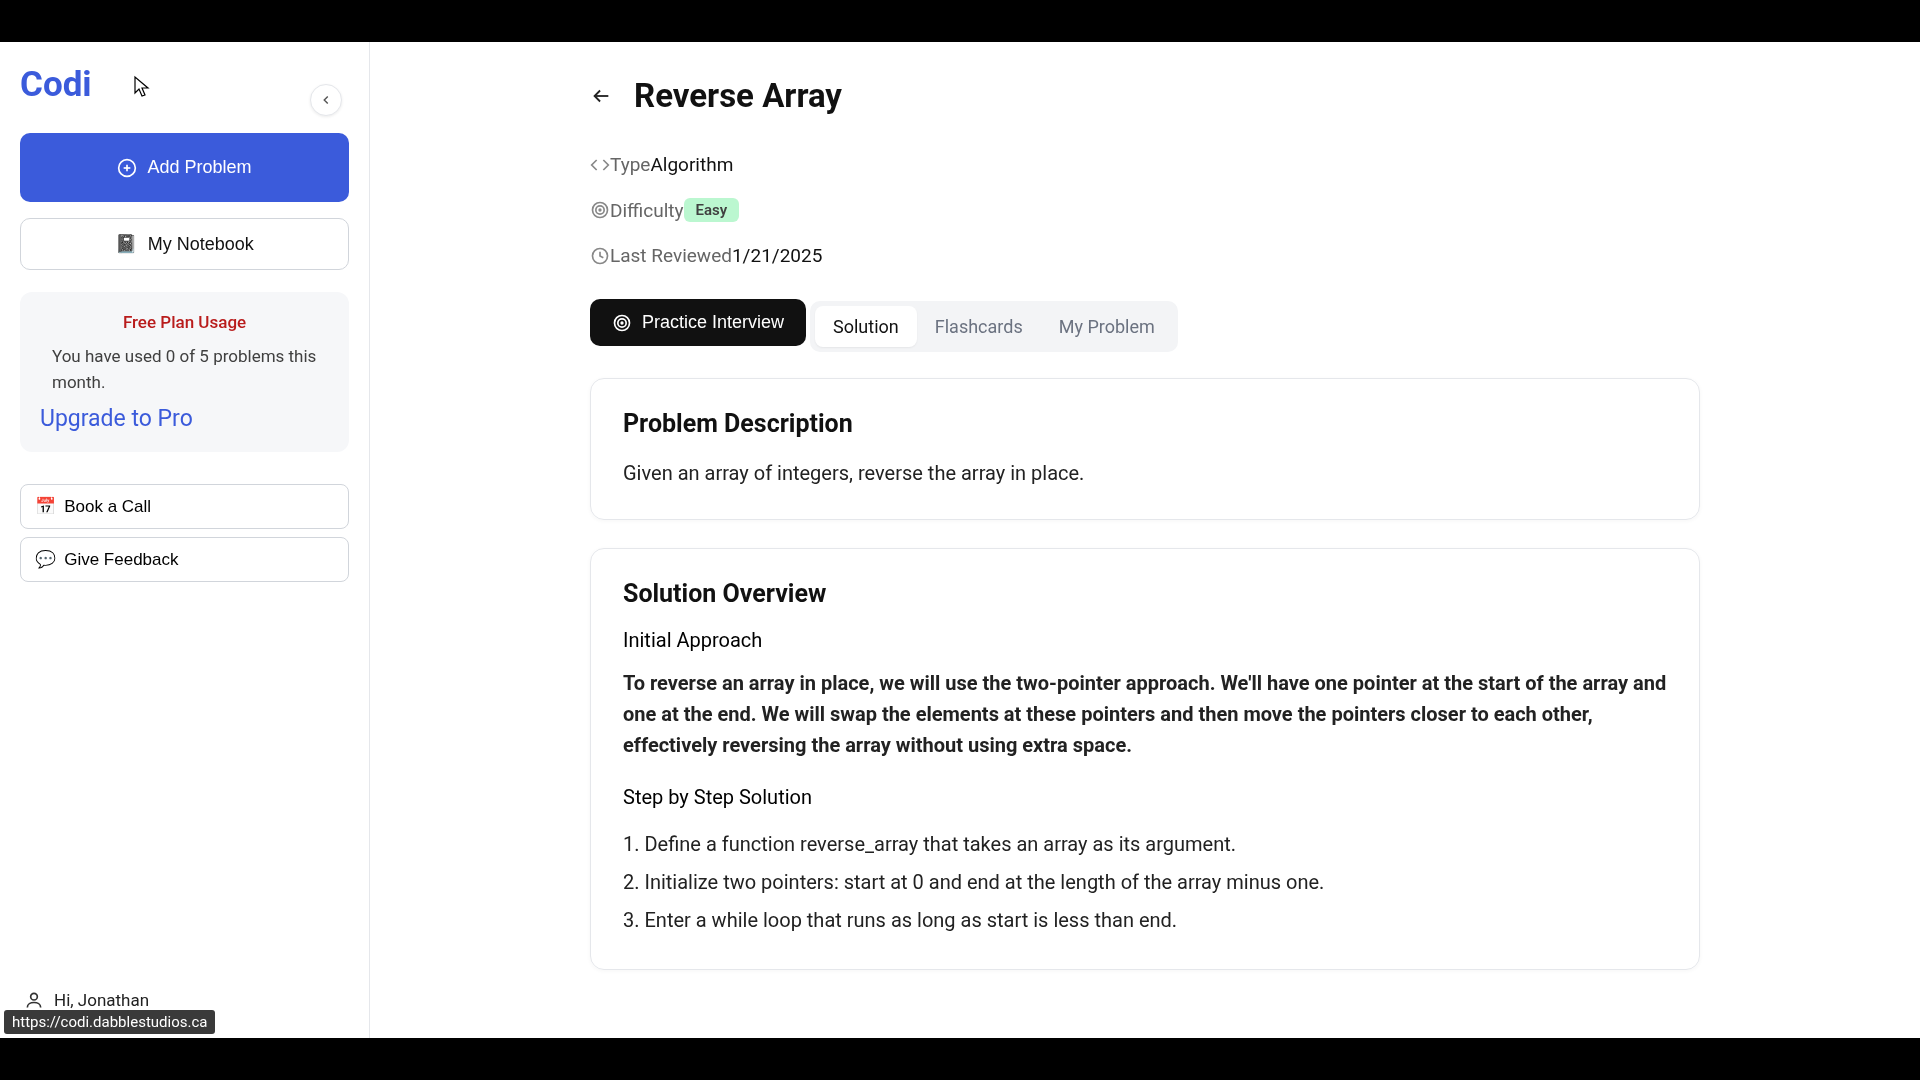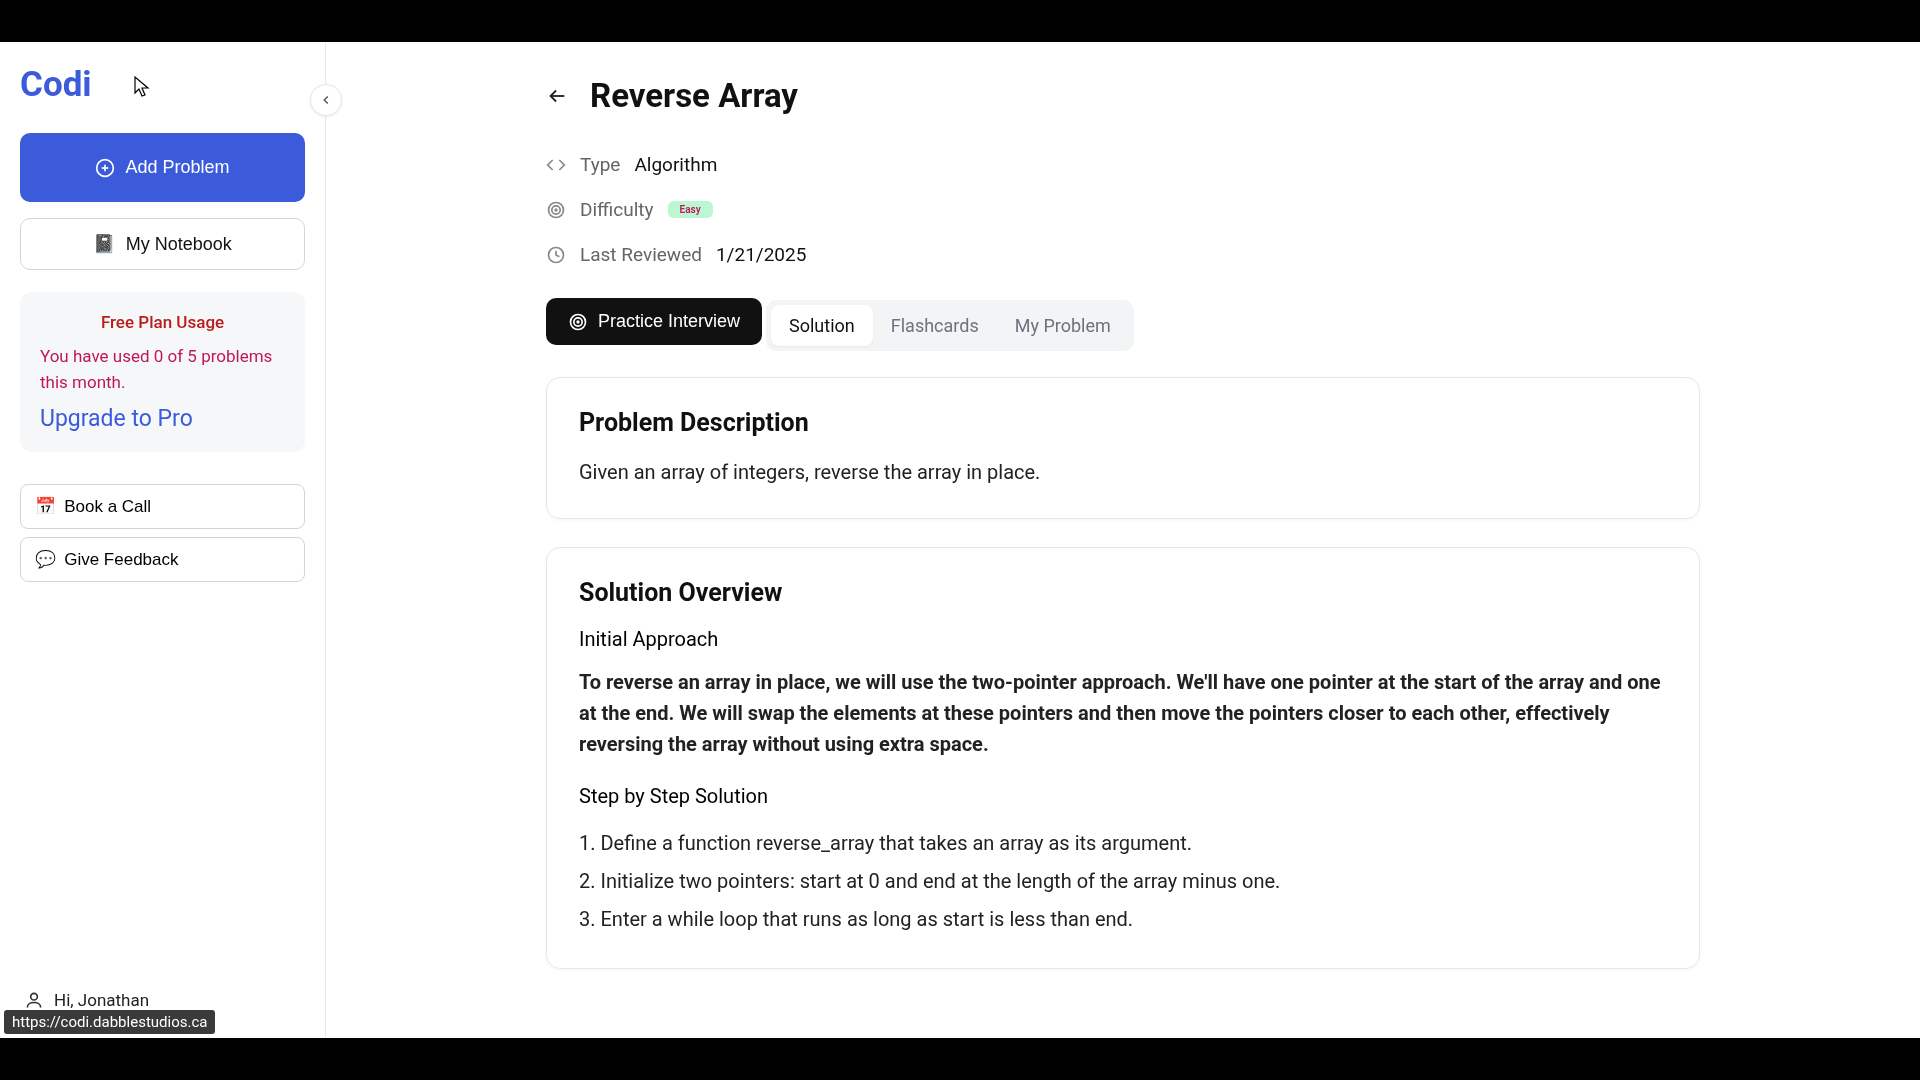--- a/index.html
+++ b/index.html
@@ -14,21 +14,21 @@
 .viewport {
   position: absolute;
   top: 42px;
   left: 0;
   right: 0;
   bottom: 42px;
   background: #fff;
   display: flex;
 }
 .sidebar {
-  width: 326px;
+  width: 370px;
   border-right: 1px solid #e5e7eb;
   display: flex;
   flex-direction: column;
   padding: 22px 20px;
   position: relative;
 }
 .logo {
   font-size: 35px;
   font-weight: 700;
   color: #3b5bdb;
@@ -64,21 +64,21 @@
   cursor: pointer;
   margin-bottom: 22px;
 }
 .plan-card {
   background: #f6f7f9;
   border-radius: 12px;
   padding: 20px;
   margin-bottom: 32px;
 }
 .plan-title { font-size: 17px; font-weight: 500; color: #b91c1c; margin-bottom: 12px; text-align: center; }
-.plan-text { font-size: 17px; color: #be185d; line-height: 1.5; margin-bottom: 10px; }
+.plan-text { font-size: 17px; color: #404040; line-height: 1.5; margin-bottom: 10px; margin-left: 12px; }
 .plan-link { font-size: 23px; color: #3b5bdb; cursor: pointer; }
 .list-btn {
   background: #fff;
   border: 1px solid #d1d5db;
   border-radius: 8px;
   padding: 11px 14px;
   font-size: 17px;
   text-align: left;
   display: flex;
   align-items: center;
@@ -130,30 +130,29 @@
   display: flex;
   align-items: center;
   gap: 22px;
   margin-bottom: 38px;
 }
 .back-btn { cursor: pointer; display:flex; align-items:center; }
 .page-title { font-size: 33px; font-weight: 700; color: #111; }
 .meta-row {
   display: flex;
   align-items: center;
-  gap: 14px;
   margin-bottom: 22px;
   font-size: 19px;
 }
 .meta-label { color: #666; }
 .meta-value { color: #111; }
 .badge-easy {
   background: #bbf7d0;
-  color: #be185d;
-  font-size: 10px;
+  color: #404040;
+  font-size: 15px;
   font-weight: 600;
   padding: 3px 12px;
   border-radius: 6px;
 }
 .practice-btn {
   background: #111;
   color: #fff;
   border: none;
   border-radius: 10px;
   padding: 13px 22px;

